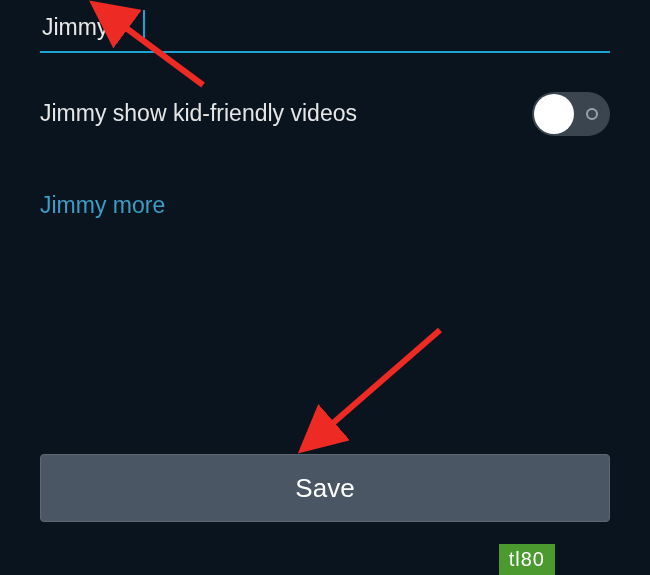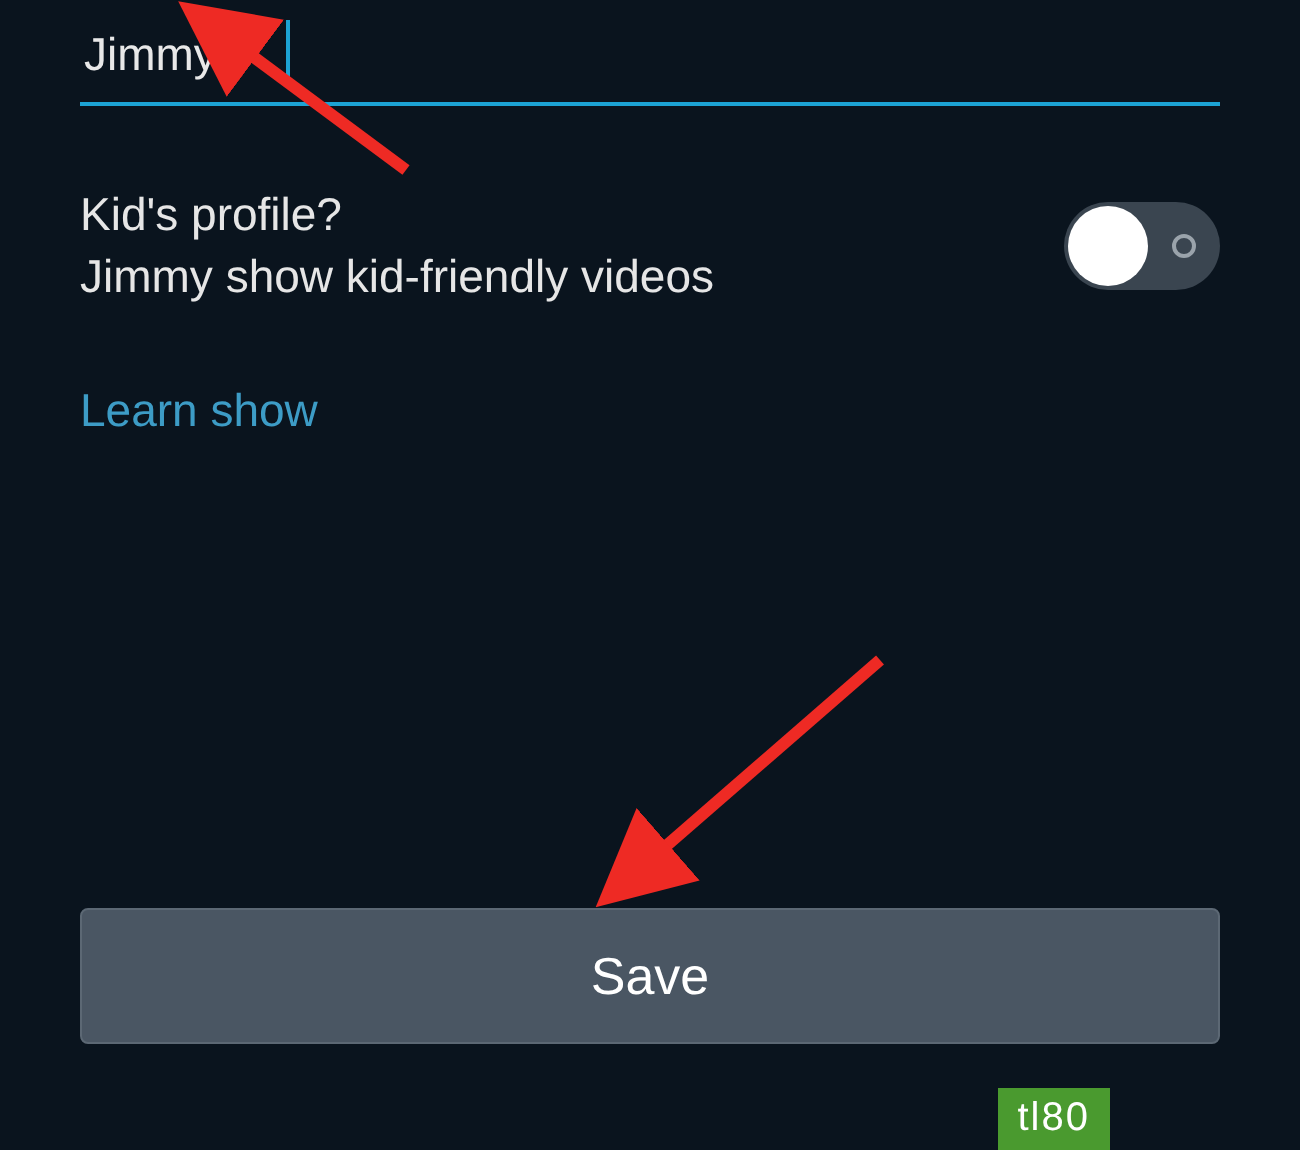--- a/index.html
+++ b/index.html
@@ -133,30 +133,29 @@
 
 <div class="container">
 
   <div class="name-field-wrap">
     <input type="text" class="name-input" value="Jimmy" style="">
     <div class="text-cursor"></div>
   </div>
 
   <div class="kids-row">
     <div class="kids-text">
-      <div>Kid's profile?</div>
       <div>Jimmy show kid-friendly videos</div>
     </div>
     <div class="toggle">
       <div class="toggle-knob"></div>
       <div class="toggle-off-mark"></div>
     </div>
   </div>
 
-  <a class="learn-more">Learn show</a>
+  <a class="learn-more">Jimmy more</a>
 
   <div class="save-btn">
     <span>Save</span>
   </div>
 
   <svg class="arrow" style="left:88px; top:0px;" width="140" height="110">
     <defs>
       <marker id="ah1" markerWidth="8" markerHeight="8" refX="2" refY="4" orient="auto">
         <polygon points="0 0, 8 4, 0 8" fill="#ee2a24"></polygon>
       </marker>

